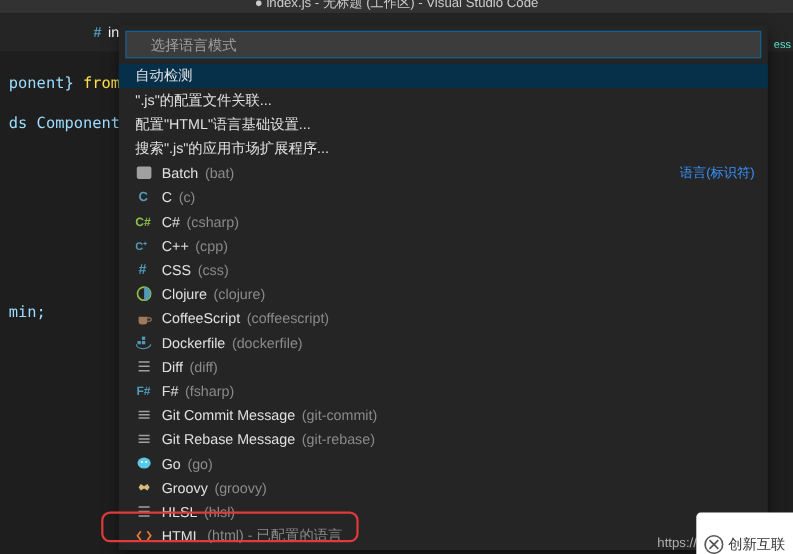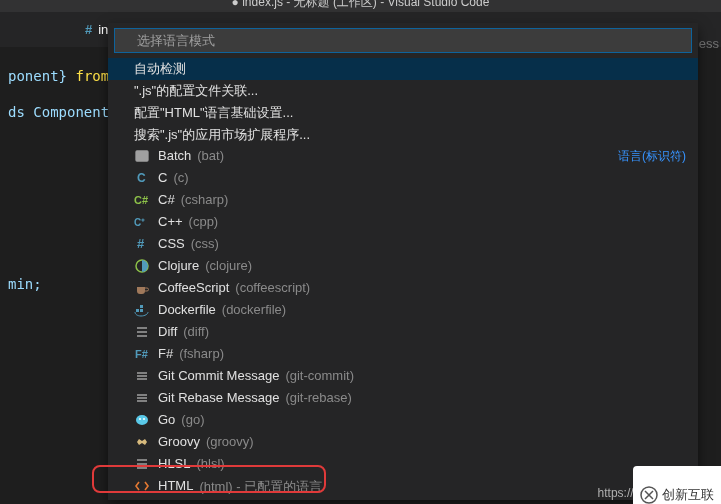--- a/index.html
+++ b/index.html
@@ -71,22 +71,22 @@
     border: 1px solid #0e639c;
     color: #cccccc;
     font-size: 13px;
     padding: 4px 22px;
     outline: none;
   }
   .quick-input input::placeholder { color: #a0a0a0; }
   .qi-list { padding-bottom: 2px; }
   .qi-item {
     display: flex;
-    align-items: flex-start;
-    padding: 2px 26px;
+    align-items: center;
+    padding: 2px 15px;
     height: 22px;
     font-size: 13px;
     color: #cccccc;
     position: relative;
     cursor: pointer;
   }
   .qi-item.highlighted { background: #062f4a; }
   .qi-item .qi-icon {
     width: 16px;
     height: 16px;
@@ -156,21 +156,21 @@
 </div>
 
 <div class="editor-bg">
   <div><span class="kw">ponent}</span> <span class="fr">from</span></div>
   <div style="height:14px"></div>
   <div><span class="kw">ds Component{</span></div>
   <div style="height:150px"></div>
   <div><span class="kw">min;</span></div>
 </div>
 
-<div style="position:absolute; right:2px; top:36px; color:#737373; font-size:13px;text-align:right;">ess</div>
+<div style="position:absolute; right:2px; top:36px; color:#5eead4; font-size:10px;text-align:right;">ess</div>
 
 <div class="quick-input">
   <input type="text" placeholder="选择语言模式" style="">
   <div class="qi-list" id="qi-list">
       <div class="qi-item highlighted">
         <span class="qi-label">自动检测</span>
       </div>
       <div class="qi-item">
         <span class="qi-label">".js"的配置文件关联...</span>
       </div>

